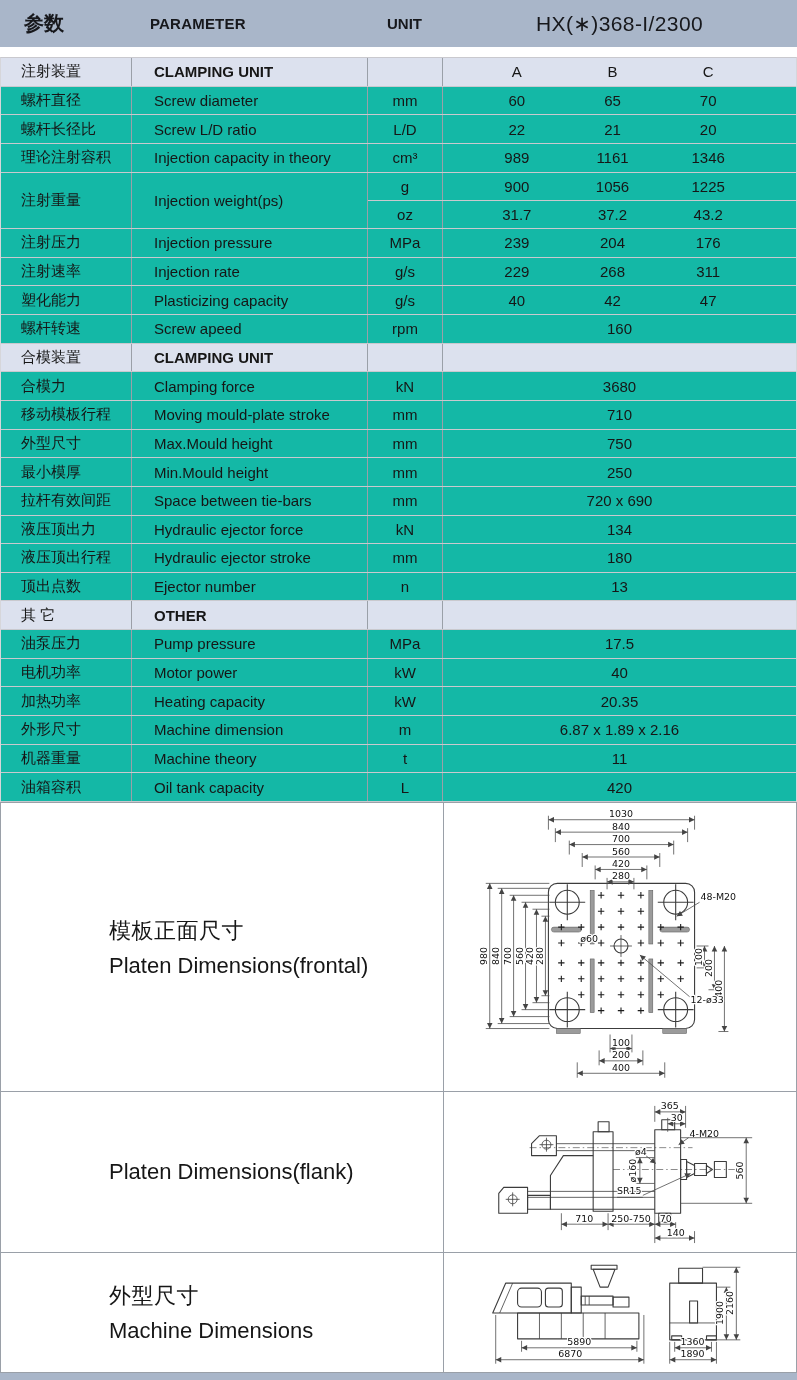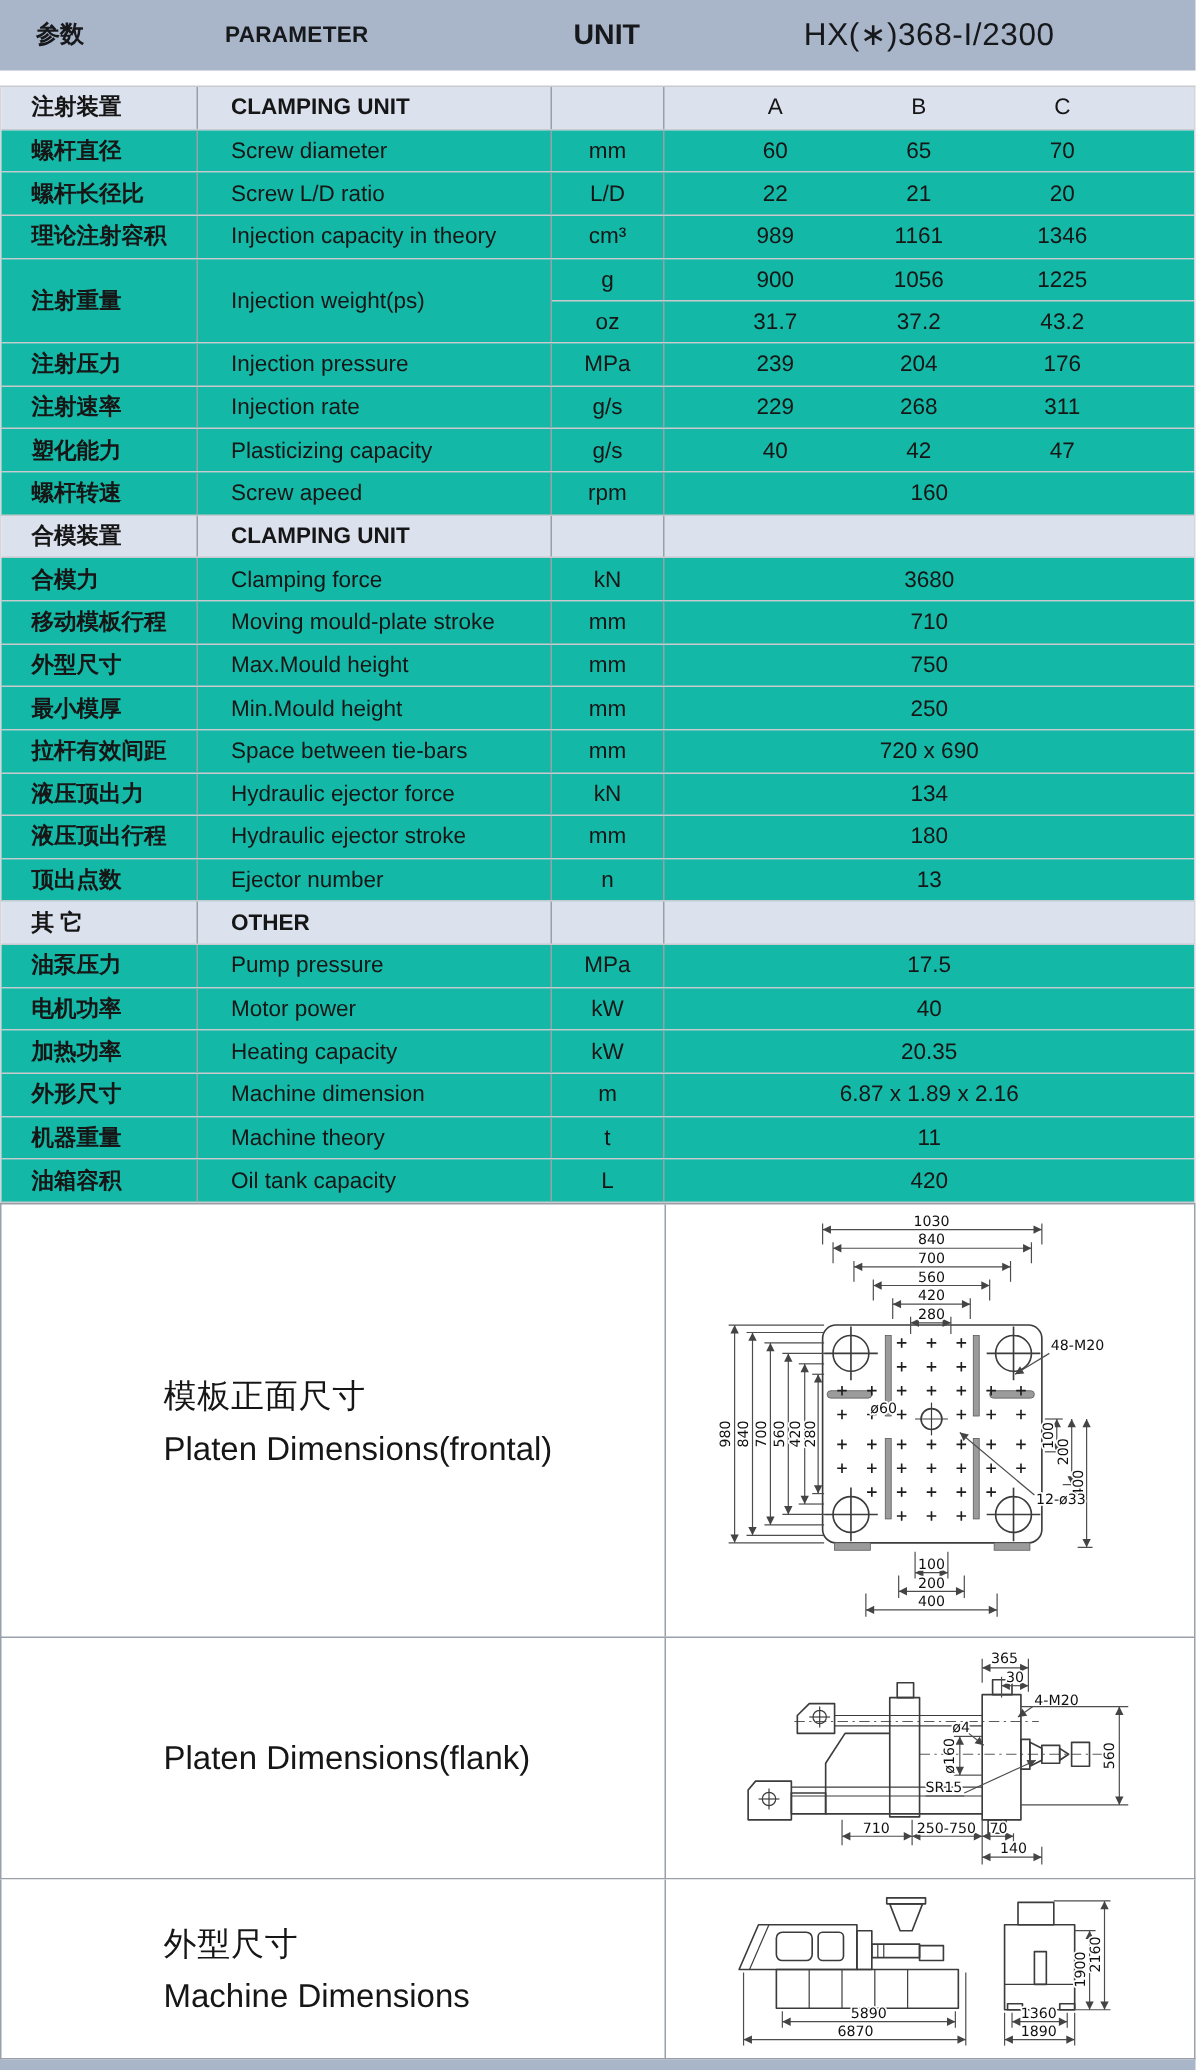--- a/index.html
+++ b/index.html
@@ -2,32 +2,32 @@
 <html><head>
 <meta charset="utf-8">
 <style>
   html,body{margin:0;padding:0}
   body{width:797px;height:1380px;position:relative;background:#fff;overflow:hidden;
        font-family:"Liberation Sans","DejaVu Sans",sans-serif;color:#161616;
        -webkit-font-smoothing:antialiased}
   
   .hdr{position:absolute;left:0;top:0;width:797px;height:47px;background:#a9b6c9}
   .hdr span{position:absolute;top:0;height:47px;display:flex;align-items:center;color:#17181c}
-  .h-cn{left:24px;font-size:16px;font-weight:700}
+  .h-cn{left:24px;font-size:20px;font-weight:700}
   .h-en{left:150px;font-size:15px;font-weight:700;letter-spacing:.2px}
-  .h-unit{left:367px;width:75px;justify-content:center;font-size:19px;font-weight:700}
+  .h-unit{left:367px;width:75px;justify-content:center;font-size:15px;font-weight:700}
   .h-model{left:442px;width:355px;justify-content:center;font-size:21px;font-weight:400;letter-spacing:.4px}
   
   .tbl{position:absolute;left:0;top:57px;width:797px;height:745px;display:flex;flex-direction:column;
        font-size:15px;border-top:1px solid #c9c9ce;border-left:1px solid #d6d6da;border-right:1px solid #d6d6da;box-sizing:border-box}
   .tr{flex:1 1 0;display:flex;border-bottom:1px solid #c9c9ce;min-height:0;background:#14b8a6}
   .tr.dbl{flex:2 2 0}
   .tr.sec{background:#dce1ee}
   .c{display:flex;align-items:center;box-sizing:border-box;min-width:0}
-  .c1{width:131px;border-right:1px solid #9aa0a8;padding-left:20px;font-weight:700}
+  .c1{width:131px;border-right:1px solid #9aa0a8;padding-left:20px;font-weight:400}
   .c2{width:236px;border-right:1px solid #9aa0a8;padding-left:22px}
   .sec .c2{font-weight:700}
   .c3{width:75px;border-right:1px solid #9aa0a8;justify-content:center}
   .c4{flex:1;display:flex;align-items:center;padding-left:26px;padding-right:40px;box-sizing:border-box}
   .c4 span{flex:1;text-align:center}
   .c4.one{justify-content:center;padding:0}
   .dcol{flex:1;display:flex;flex-direction:column;min-width:0}
   .dsub{flex:1;display:flex;min-height:0}
   .dsub.first{border-bottom:1px solid #c9c9ce}
   

